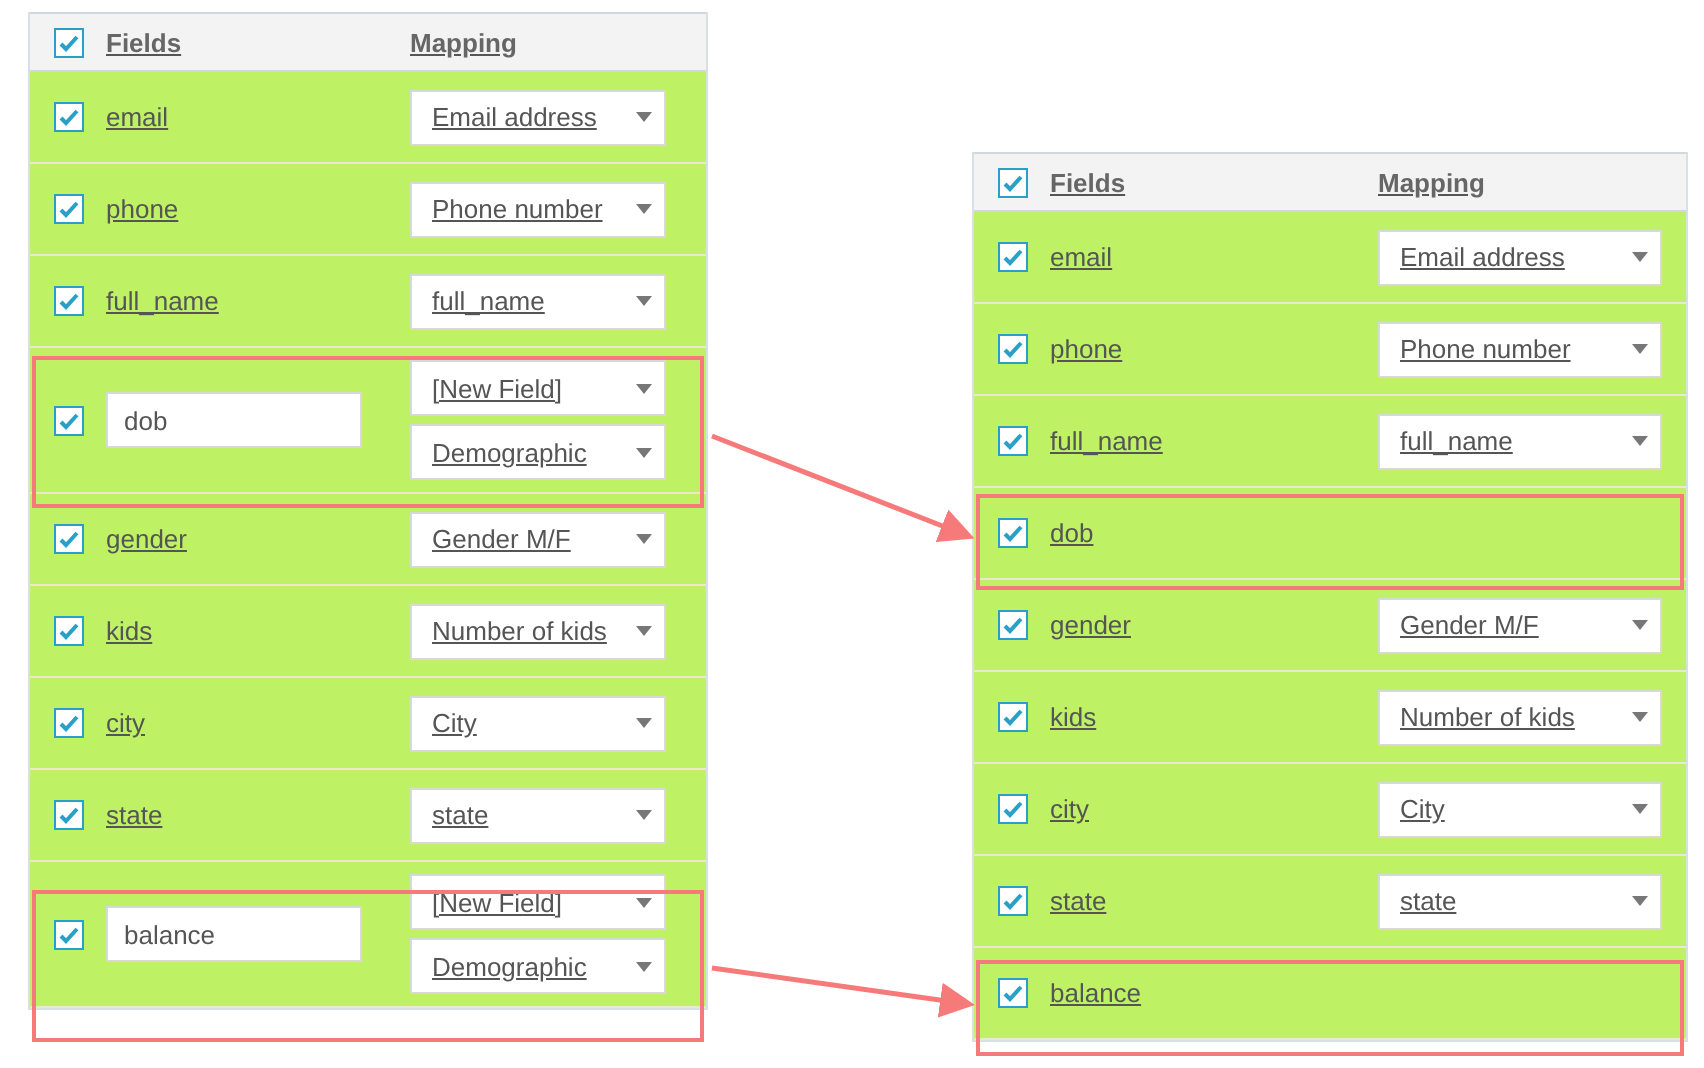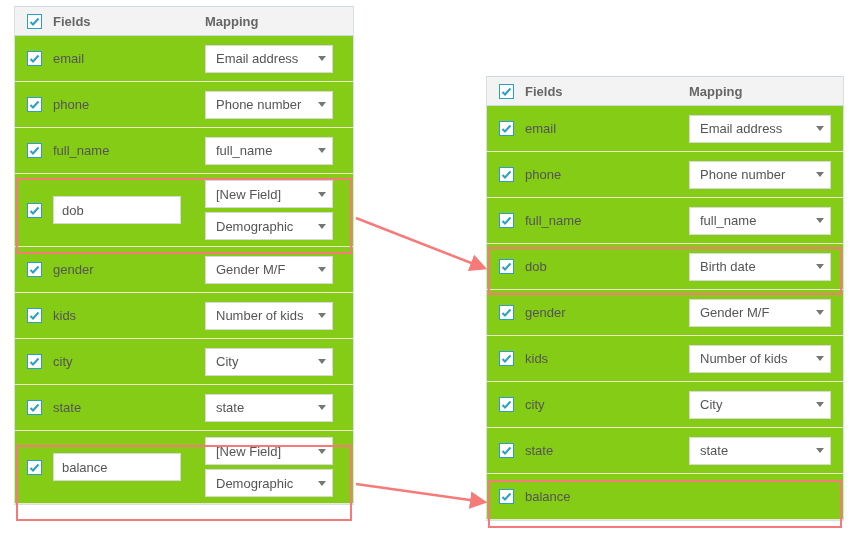--- a/index.html
+++ b/index.html
@@ -8,23 +8,24 @@
     width: 852px;
     height: 534px;
     background: #ffffff;
     font-family: Arial, Helvetica, sans-serif;
     font-size: 13px;
     color: #555;
     position: relative;
   }
   .panel {
     position: absolute;
-    background: #84cc16;
+    background: #bef264;
     border: 1px solid #d6e0e5;
     border-top: none;
+    text-decoration: underline;
   }
   .panel.left  { left: 14px;  top: 6px;  width: 340px; }
   .panel.right { left: 486px; top: 76px; width: 358px; }
 
   .thead {
     display: flex;
     align-items: center;
     height: 30px;
     background: #f3f3f3;
     border-top: 1px solid #cfd8dc;
@@ -335,26 +336,20 @@
       </div>
       <div class="row">
         <div class="col-chk">
           <span class="checkbox">
             <svg width="11" height="11" viewBox="0 0 11 11">
               <polyline points="1.5,6 4,8.5 9.5,2.5" fill="none" stroke="#2aa0c8" stroke-width="2"></polyline>
             </svg>
           </span>
         </div>
         <div class="col-field"><span class="field-label">dob</span></div>
-        <div class="col-map">
-          <div class="dropdown">
-            <span class="dd-text">Birth date</span>
-            <span class="caret"></span>
-          </div>
-        </div>
       </div>
       <div class="row">
         <div class="col-chk">
           <span class="checkbox">
             <svg width="11" height="11" viewBox="0 0 11 11">
               <polyline points="1.5,6 4,8.5 9.5,2.5" fill="none" stroke="#2aa0c8" stroke-width="2"></polyline>
             </svg>
           </span>
         </div>
         <div class="col-field"><span class="field-label">gender</span></div>

